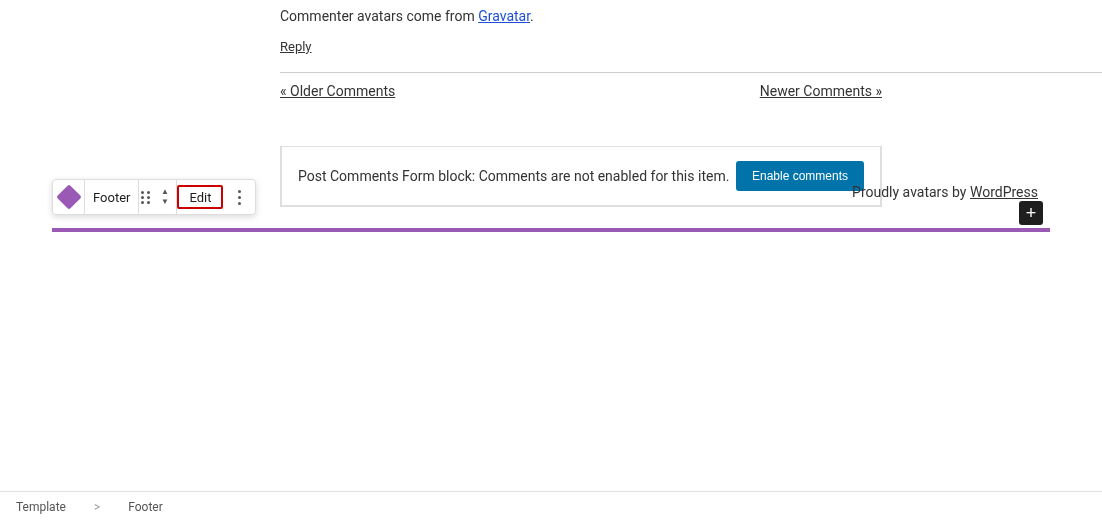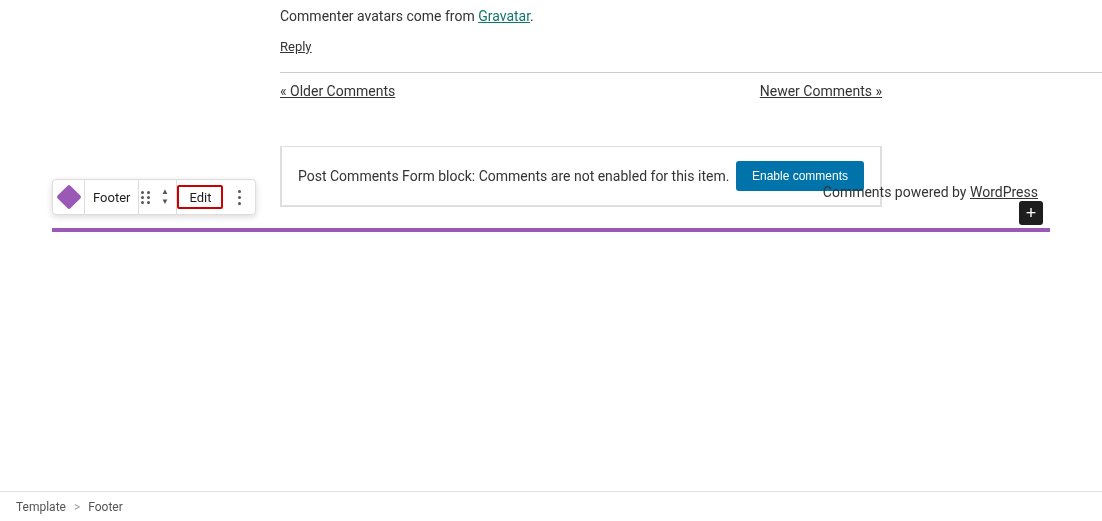--- a/index.html
+++ b/index.html
@@ -24,21 +24,21 @@
       padding: 8px 0 0 280px;
     }
 
     .gravatar-text {
       font-size: 14px;
       color: #333;
       margin-bottom: 14px;
     }
 
     .gravatar-text a {
-      color: #0f766e;
+      color: #1d4ed8;
       text-decoration: underline;
     }
 
     .reply-link {
       display: inline-block;
       color: #333;
       text-decoration: underline;
       font-size: 13px;
       margin-bottom: 18px;
       cursor: pointer;
@@ -246,20 +246,21 @@
       left: 0;
       right: 0;
       height: 30px;
       background: #fff;
       border-top: 1px solid #e0e0e0;
       display: flex;
       align-items: center;
       padding: 0 12px;
       font-size: 12px;
       color: #555;
+      gap: 20px;
     }
 
     .breadcrumb-bar span {
       margin: 0 4px;
     }
 
     .breadcrumb-sep {
       color: #999;
     }
 
@@ -346,21 +347,21 @@
         <span></span>
         <span></span>
       </div>
     </div>
   </div>
 
   <div class="footer-block">
     <div class="footer-content">
       <a class="footer-site-name">Pickup WP</a>
       <div class="footer-powered">
-        <span>Comments powered by</span>
+        <span>Proudly avatars by</span>
         <a href="#">WordPress</a>
       </div>
     </div>
     <button class="add-block-btn">+</button>
   </div>
 </div>
 
 <div class="breadcrumb-bar">
   <span>Template</span>
   <span class="breadcrumb-sep">&gt;</span>

